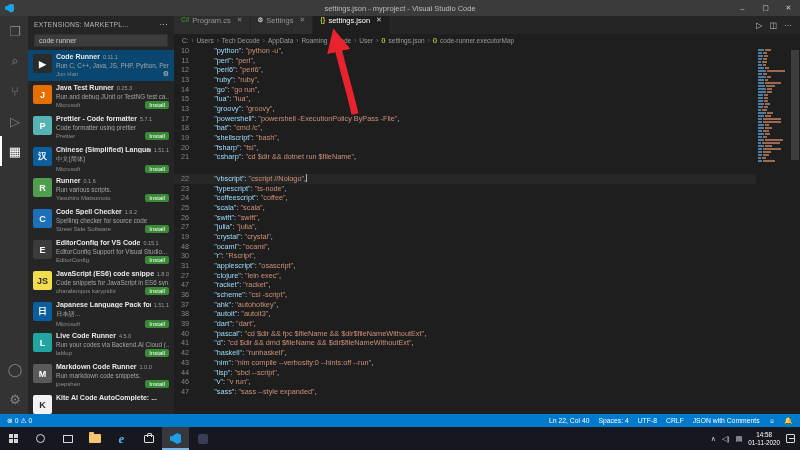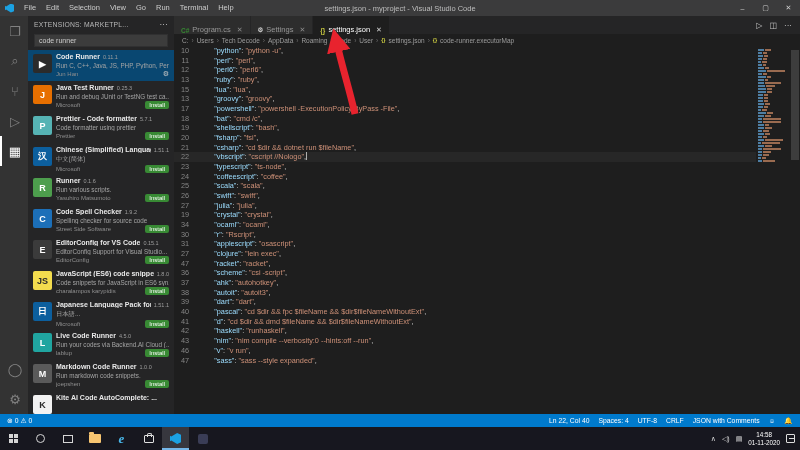--- a/index.html
+++ b/index.html
@@ -37,33 +37,33 @@
   .ext-desc { font-size:6.3px; color:#a5a5a5; white-space:nowrap; overflow:hidden; margin-top:1.5px; }
   .ext-footer { display:flex; align-items:center; justify-content:space-between; margin-top:1.5px; }
   .ext-publisher { font-size:6px; color:#8f8f8f; white-space:nowrap; overflow:hidden; }
   .install-btn { color:#ffffff; font-size:6px; line-height:8px; padding:0 4px; border-radius:2px; flex:none; }
   .ext-gear { font-size:7px; color:#c5c5c5; flex:none; }
 
   
   .editor { position:absolute; top:16px; left:174px; right:0; bottom:36px; background:#1e1e1e; z-index:2; }
   .tabbar { height:18px; background:#252526; display:flex; align-items:stretch; }
   .tabs { display:flex; }
-  .tab { display:flex; align-items:flex-end; gap:3px; padding:0 7px; font-size:7.5px; color:#969696; background:#2d2d2d; border-right:1px solid #252526; white-space:nowrap; }
+  .tab { display:flex; align-items:flex-start; gap:3px; padding:0 7px; font-size:7.5px; color:#969696; background:#2d2d2d; border-right:1px solid #252526; white-space:nowrap; }
   .tab.active { background:#1e1e1e; color:#ffffff; }
   .tab-icon { font-size:6.5px; font-weight:bold; }
   .tab-close { font-size:7px; margin-left:3px; color:#8a8a8a; }
   .tab.active .tab-close { color:#d4d4d4; }
   .tab-actions { margin-left:auto; display:flex; align-items:center; gap:7px; padding-right:8px; color:#c5c5c5; font-size:8px; }
   .breadcrumb { height:12px; display:flex; align-items:center; gap:3px; padding-left:8px; font-size:6.5px; color:#9d9d9d; white-space:nowrap; overflow:hidden; }
   .bc-sep { color:#6d6d6d; }
   .bc-icon { color:#cbcb41; font-size:5.5px; font-weight:bold; }
 
   .code-area { position:absolute; top:30px; left:0; right:44px; bottom:0; overflow:hidden; font-family:"DejaVu Sans Mono",monospace; }
   .code-line { display:flex; height:9.68px; line-height:9.68px; font-size:7.3px; white-space:pre; }
-  .code-line.current-line { background:rgba(255,255,255,0.045); }
+  .code-line.current-line { background:rgba(255,255,255,0.045);margin-top:12px; }
   .ln { width:24px; flex:none; text-align:right; padding-right:9px; color:#858585; }
   .key { color:#9cdcfe; }
   .str { color:#ce9178; }
   .pun { color:#d4d4d4; }
   .cursor { display:inline-block; width:1px; height:8px; background:#aeafad; vertical-align:-1px; }
 
   .minimap { position:absolute; top:30px; right:10px; width:34px; bottom:0; background:#1e1e1e; padding:3px 2px; }
   .mm-line { display:flex; gap:1px; height:2px; margin-bottom:1px; }
   .mm-key { background:#4e7ea3; }
   .mm-val { background:#9a6b50; }
@@ -100,30 +100,20 @@
   
   .arrow { position:absolute; left:303px; top:22px; z-index:9; pointer-events:none; }
 </style>
 </head>
 <body>
 
 <div class="window">
 
   <div class="titlebar">
     <div class="app-icon"></div>
-    <div class="menubar">
-        <div class="menu-item">File</div>
-        <div class="menu-item">Edit</div>
-        <div class="menu-item">Selection</div>
-        <div class="menu-item">View</div>
-        <div class="menu-item">Go</div>
-        <div class="menu-item">Run</div>
-        <div class="menu-item">Terminal</div>
-        <div class="menu-item">Help</div>
-      </div>
     <div class="tb-title">settings.json - myproject - Visual Studio Code</div>
     <div class="win-controls">
       <div class="win-btn">–</div>
       <div class="win-btn">▢</div>
       <div class="win-btn">✕</div>
     </div>
   </div>
 
   <div class="activitybar">
     <div>
@@ -359,47 +349,49 @@
         <span>settings.json</span>
         <span class="bc-sep">›</span>
         <span class="bc-icon">{}</span>
         <span>code-runner.executorMap</span>
       </div>
     <div class="code-area">
         <div class="code-line"><span class="ln">10</span><span><span class="pun">        </span><span class="key">"python"</span><span class="pun">: </span><span class="str">"python -u"</span><span class="pun">,</span></span></div>
         <div class="code-line"><span class="ln">11</span><span><span class="pun">        </span><span class="key">"perl"</span><span class="pun">: </span><span class="str">"perl"</span><span class="pun">,</span></span></div>
         <div class="code-line"><span class="ln">12</span><span><span class="pun">        </span><span class="key">"perl6"</span><span class="pun">: </span><span class="str">"perl6"</span><span class="pun">,</span></span></div>
         <div class="code-line"><span class="ln">13</span><span><span class="pun">        </span><span class="key">"ruby"</span><span class="pun">: </span><span class="str">"ruby"</span><span class="pun">,</span></span></div>
+        <div class="code-line"><span class="ln">14</span><span><span class="pun">        </span><span class="key">"go"</span><span class="pun">: </span><span class="str">"go run"</span><span class="pun">,</span></span></div>
         <div class="code-line"><span class="ln">15</span><span><span class="pun">        </span><span class="key">"lua"</span><span class="pun">: </span><span class="str">"lua"</span><span class="pun">,</span></span></div>
         <div class="code-line"><span class="ln">13</span><span><span class="pun">        </span><span class="key">"groovy"</span><span class="pun">: </span><span class="str">"groovy"</span><span class="pun">,</span></span></div>
         <div class="code-line"><span class="ln">17</span><span><span class="pun">        </span><span class="key">"powershell"</span><span class="pun">: </span><span class="str">"powershell -ExecutionPolicy ByPass -File"</span><span class="pun">,</span></span></div>
         <div class="code-line"><span class="ln">18</span><span><span class="pun">        </span><span class="key">"bat"</span><span class="pun">: </span><span class="str">"cmd /c"</span><span class="pun">,</span></span></div>
         <div class="code-line"><span class="ln">19</span><span><span class="pun">        </span><span class="key">"shellscript"</span><span class="pun">: </span><span class="str">"bash"</span><span class="pun">,</span></span></div>
         <div class="code-line"><span class="ln">20</span><span><span class="pun">        </span><span class="key">"fsharp"</span><span class="pun">: </span><span class="str">"fsi"</span><span class="pun">,</span></span></div>
         <div class="code-line"><span class="ln">21</span><span><span class="pun">        </span><span class="key">"csharp"</span><span class="pun">: </span><span class="str">"cd $dir &amp;&amp; dotnet run $fileName"</span><span class="pun">,</span></span></div>
         <div class="code-line current-line"><span class="ln">22</span><span><span class="pun">        </span><span class="key">"vbscript"</span><span class="pun">: </span><span class="str">"cscript //Nologo"</span><span class="pun">,</span><span class="cursor"></span></span></div>
         <div class="code-line"><span class="ln">23</span><span><span class="pun">        </span><span class="key">"typescript"</span><span class="pun">: </span><span class="str">"ts-node"</span><span class="pun">,</span></span></div>
         <div class="code-line"><span class="ln">24</span><span><span class="pun">        </span><span class="key">"coffeescript"</span><span class="pun">: </span><span class="str">"coffee"</span><span class="pun">,</span></span></div>
         <div class="code-line"><span class="ln">25</span><span><span class="pun">        </span><span class="key">"scala"</span><span class="pun">: </span><span class="str">"scala"</span><span class="pun">,</span></span></div>
         <div class="code-line"><span class="ln">26</span><span><span class="pun">        </span><span class="key">"swift"</span><span class="pun">: </span><span class="str">"swift"</span><span class="pun">,</span></span></div>
         <div class="code-line"><span class="ln">27</span><span><span class="pun">        </span><span class="key">"julia"</span><span class="pun">: </span><span class="str">"julia"</span><span class="pun">,</span></span></div>
         <div class="code-line"><span class="ln">19</span><span><span class="pun">        </span><span class="key">"crystal"</span><span class="pun">: </span><span class="str">"crystal"</span><span class="pun">,</span></span></div>
-        <div class="code-line"><span class="ln">34</span><span><span class="pun">        </span><span class="key">"ocaml"</span><span class="pun">: </span><span class="str">"ocaml"</span><span class="pun">,</span></span></div>
+        <div class="code-line"><span class="ln">48</span><span><span class="pun">        </span><span class="key">"ocaml"</span><span class="pun">: </span><span class="str">"ocaml"</span><span class="pun">,</span></span></div>
         <div class="code-line"><span class="ln">30</span><span><span class="pun">        </span><span class="key">"r"</span><span class="pun">: </span><span class="str">"Rscript"</span><span class="pun">,</span></span></div>
         <div class="code-line"><span class="ln">31</span><span><span class="pun">        </span><span class="key">"applescript"</span><span class="pun">: </span><span class="str">"osascript"</span><span class="pun">,</span></span></div>
         <div class="code-line"><span class="ln">27</span><span><span class="pun">        </span><span class="key">"clojure"</span><span class="pun">: </span><span class="str">"lein exec"</span><span class="pun">,</span></span></div>
         <div class="code-line"><span class="ln">47</span><span><span class="pun">        </span><span class="key">"racket"</span><span class="pun">: </span><span class="str">"racket"</span><span class="pun">,</span></span></div>
         <div class="code-line"><span class="ln">36</span><span><span class="pun">        </span><span class="key">"scheme"</span><span class="pun">: </span><span class="str">"csi -script"</span><span class="pun">,</span></span></div>
         <div class="code-line"><span class="ln">37</span><span><span class="pun">        </span><span class="key">"ahk"</span><span class="pun">: </span><span class="str">"autohotkey"</span><span class="pun">,</span></span></div>
         <div class="code-line"><span class="ln">38</span><span><span class="pun">        </span><span class="key">"autoit"</span><span class="pun">: </span><span class="str">"autoit3"</span><span class="pun">,</span></span></div>
         <div class="code-line"><span class="ln">39</span><span><span class="pun">        </span><span class="key">"dart"</span><span class="pun">: </span><span class="str">"dart"</span><span class="pun">,</span></span></div>
         <div class="code-line"><span class="ln">40</span><span><span class="pun">        </span><span class="key">"pascal"</span><span class="pun">: </span><span class="str">"cd $dir &amp;&amp; fpc $fileName &amp;&amp; $dir$fileNameWithoutExt"</span><span class="pun">,</span></span></div>
         <div class="code-line"><span class="ln">41</span><span><span class="pun">        </span><span class="key">"d"</span><span class="pun">: </span><span class="str">"cd $dir &amp;&amp; dmd $fileName &amp;&amp; $dir$fileNameWithoutExt"</span><span class="pun">,</span></span></div>
         <div class="code-line"><span class="ln">42</span><span><span class="pun">        </span><span class="key">"haskell"</span><span class="pun">: </span><span class="str">"runhaskell"</span><span class="pun">,</span></span></div>
         <div class="code-line"><span class="ln">43</span><span><span class="pun">        </span><span class="key">"nim"</span><span class="pun">: </span><span class="str">"nim compile --verbosity:0 --hints:off --run"</span><span class="pun">,</span></span></div>
+        <div class="code-line"><span class="ln">44</span><span><span class="pun">        </span><span class="key">"lisp"</span><span class="pun">: </span><span class="str">"sbcl --script"</span><span class="pun">,</span></span></div>
         <div class="code-line"><span class="ln">46</span><span><span class="pun">        </span><span class="key">"v"</span><span class="pun">: </span><span class="str">"v run"</span><span class="pun">,</span></span></div>
         <div class="code-line"><span class="ln">47</span><span><span class="pun">        </span><span class="key">"sass"</span><span class="pun">: </span><span class="str">"sass --style expanded"</span><span class="pun">,</span></span></div>
       </div>
     <div class="minimap">
         <div class="mm-line">
           <span class="mm-key" style="width: 5.6px;"></span>
           <span class="mm-val" style="width: 6.05px;"></span>
         </div>
         <div class="mm-line">
           <span class="mm-key" style="width: 4.4px;"></span>

